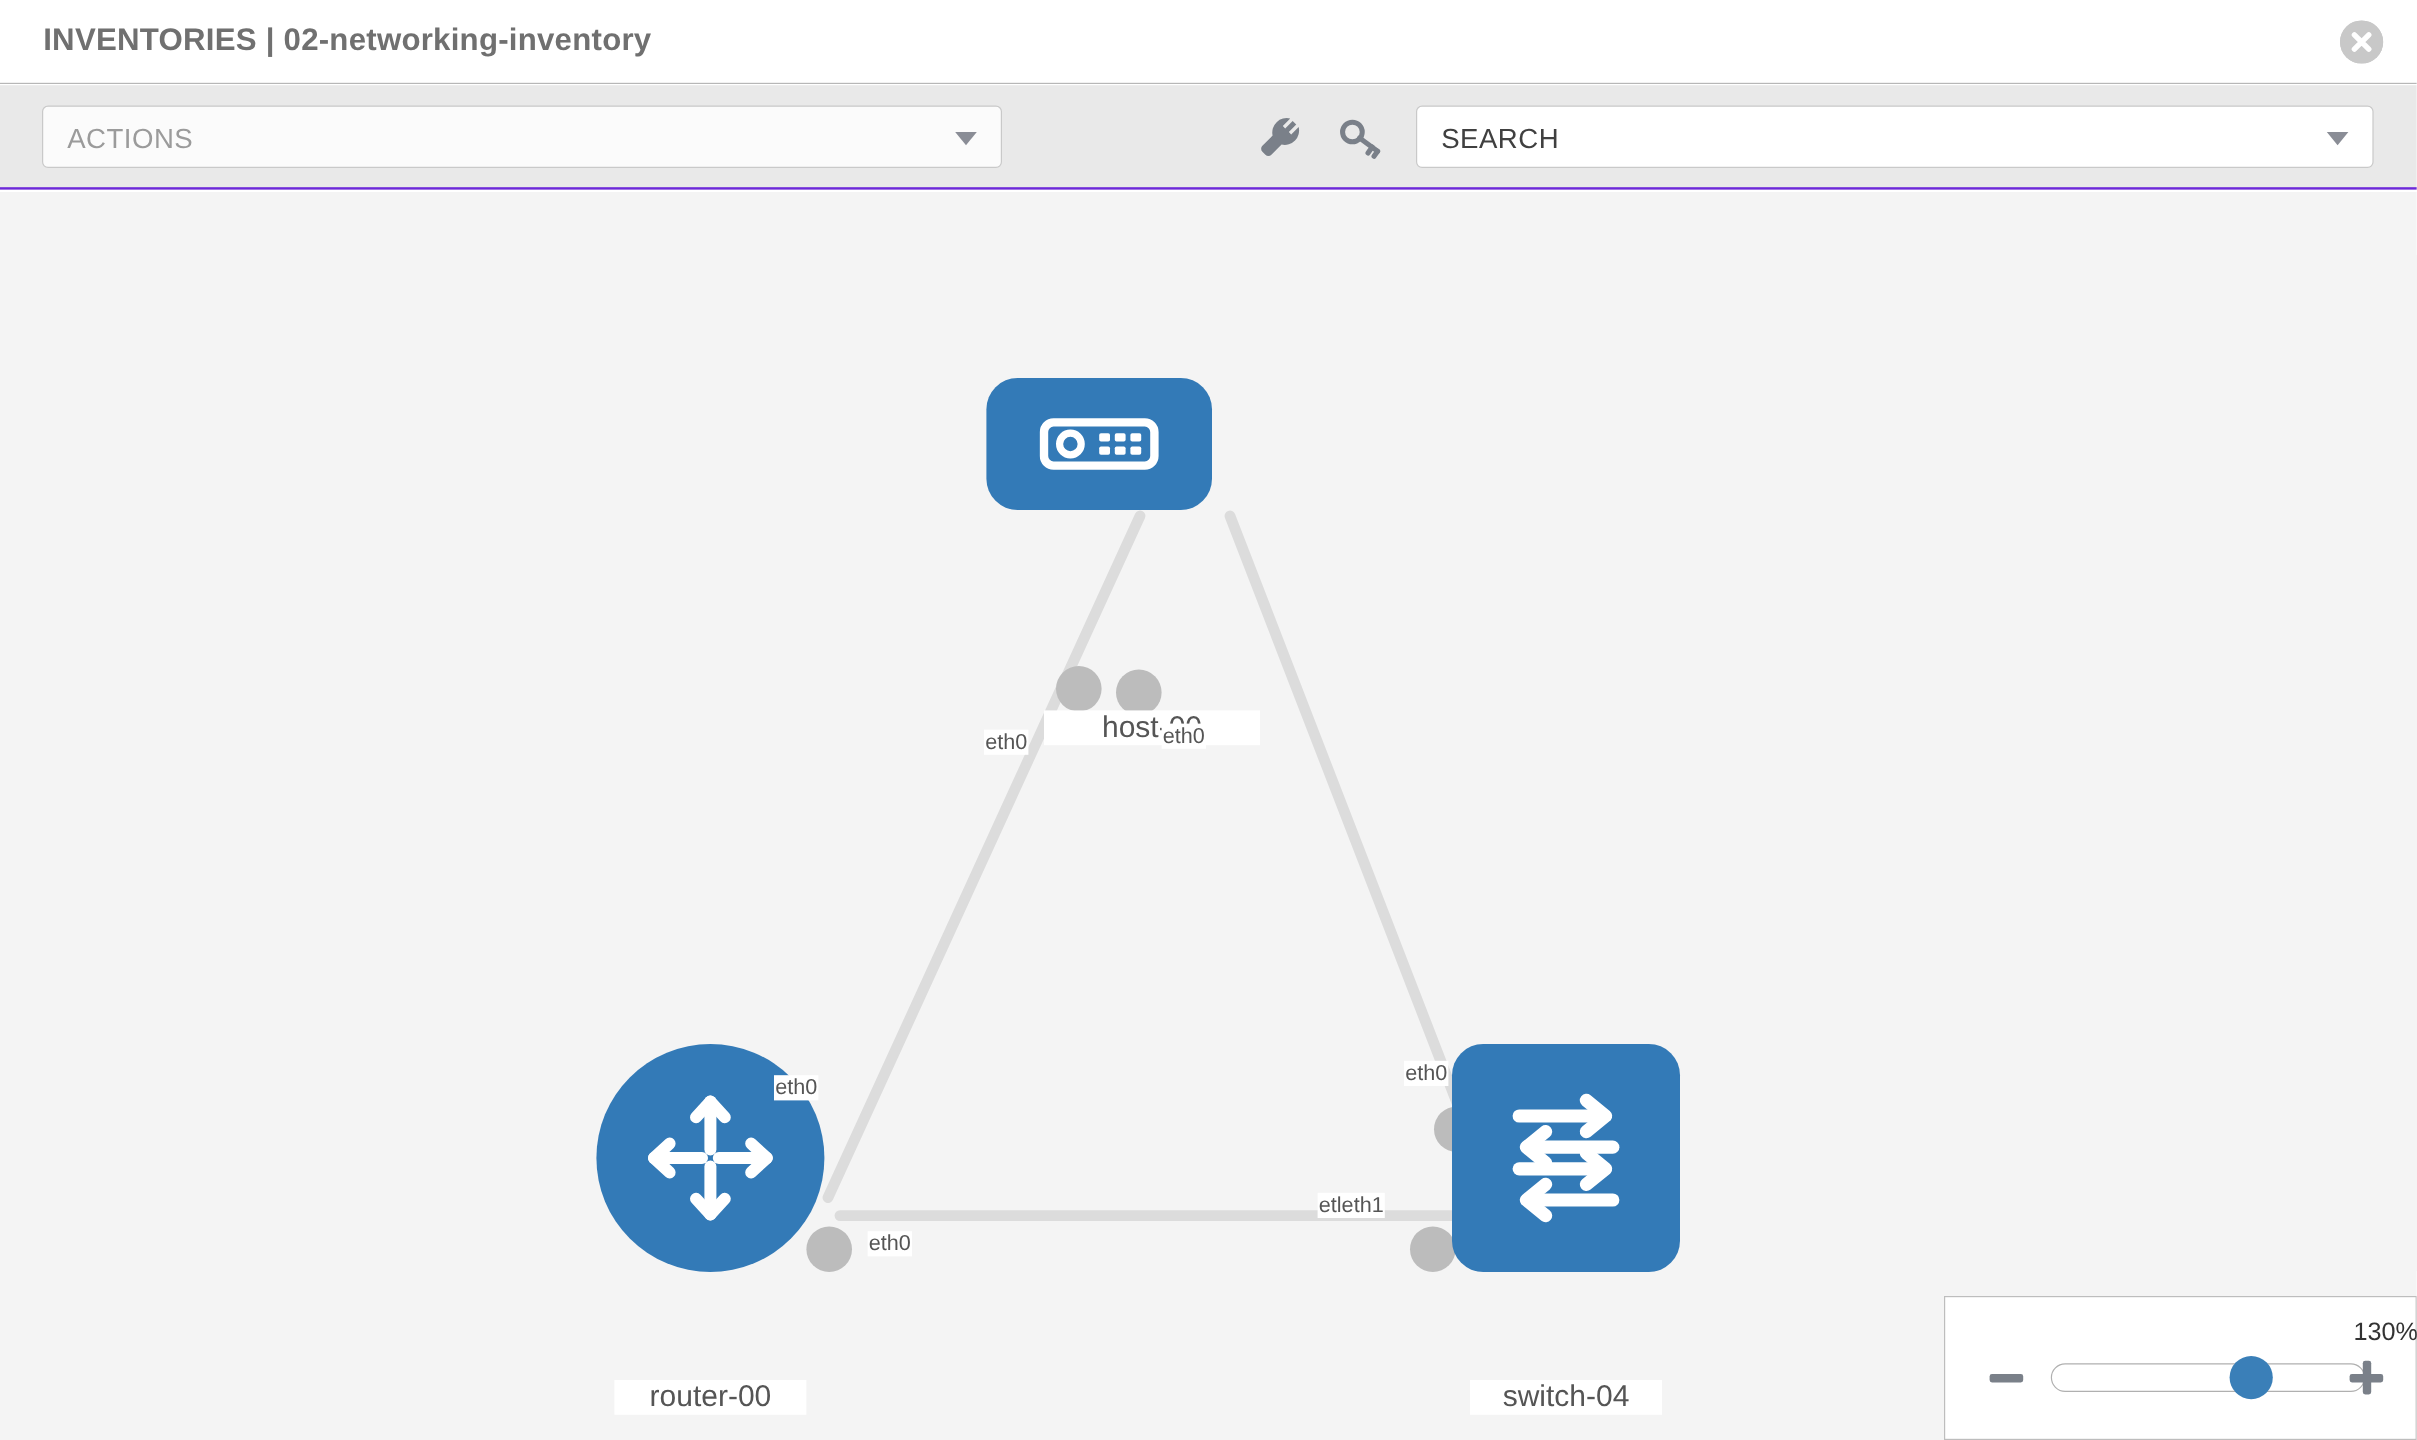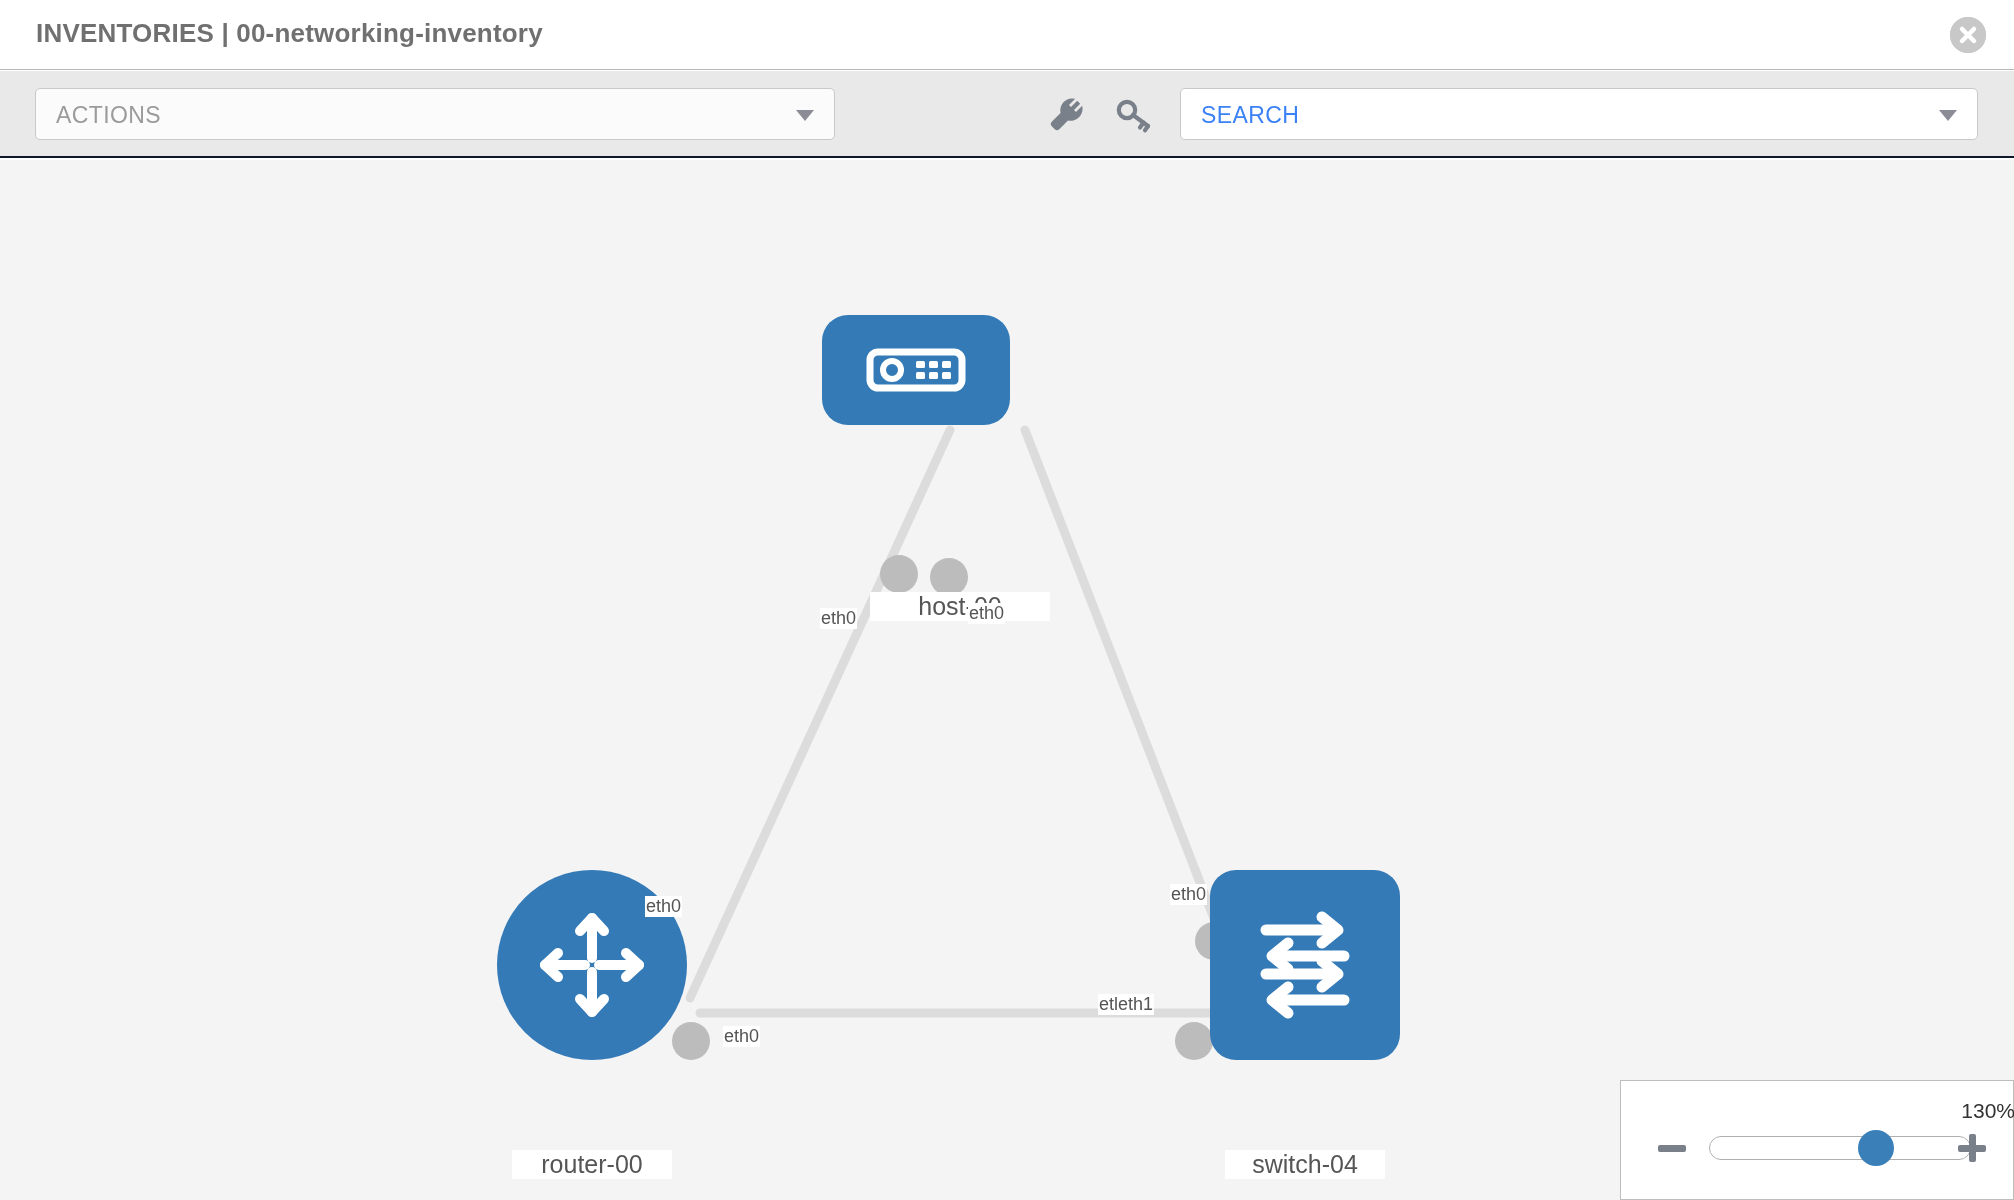--- a/index.html
+++ b/index.html
@@ -31,21 +31,21 @@
     background: #c8c8c8;
     cursor: pointer;
   }
   .close-btn svg { display: block; }
 
   
   .toolbar {
     position: absolute; top: 71px; left: 0;
     width: 2014px; height: 87px;
     background: #e9e9e9;
-    border-bottom: 2px solid #0f172a;
+    border-bottom: 2px solid #6d28d9;
   }
   .actions-select {
     position: absolute; left: 35px; top: 17px;
     width: 800px; height: 52px;
     background: #fbfbfb;
     border: 1px solid #c9c9c9;
     border-radius: 5px;
     cursor: pointer;
   }
   .actions-select .label {
@@ -70,21 +70,21 @@
   .search-select {
     position: absolute; left: 1180px; top: 17px;
     width: 798px; height: 52px;
     background: #ffffff;
     border: 1px solid #c9c9c9;
     border-radius: 5px;
     cursor: text;
   }
   .search-select .label {
     position: absolute; left: 20px; top: 13px;
-    font-size: 23px; color: #3b82f6;
+    font-size: 23px; color: #404040;
     letter-spacing: 0.4px;
   }
 
   
   .canvas {
     position: absolute; top: 160px; left: 0;
     width: 2014px; height: 1040px;
     background: #f4f4f4;
     overflow: hidden;
   }
@@ -154,21 +154,21 @@
     background: #3a7fb8;
     cursor: pointer;
   }
 </style>
 </head>
 <body>
 
 <div id="app">
 
   <div class="header">
-    <div class="page-title">INVENTORIES | 00-networking-inventory</div>
+    <div class="page-title">INVENTORIES | 02-networking-inventory</div>
     <div class="close-btn">
       <svg width="36" height="36" viewBox="0 0 36 36">
         <circle cx="18" cy="18" r="18" fill="#c8c8c8"></circle>
         <path d="M12 12 L24 24 M24 12 L12 24" stroke="#ffffff" stroke-width="4.5" stroke-linecap="round"></path>
       </svg>
     </div>
   </div>
 
   <div class="toolbar">
 

